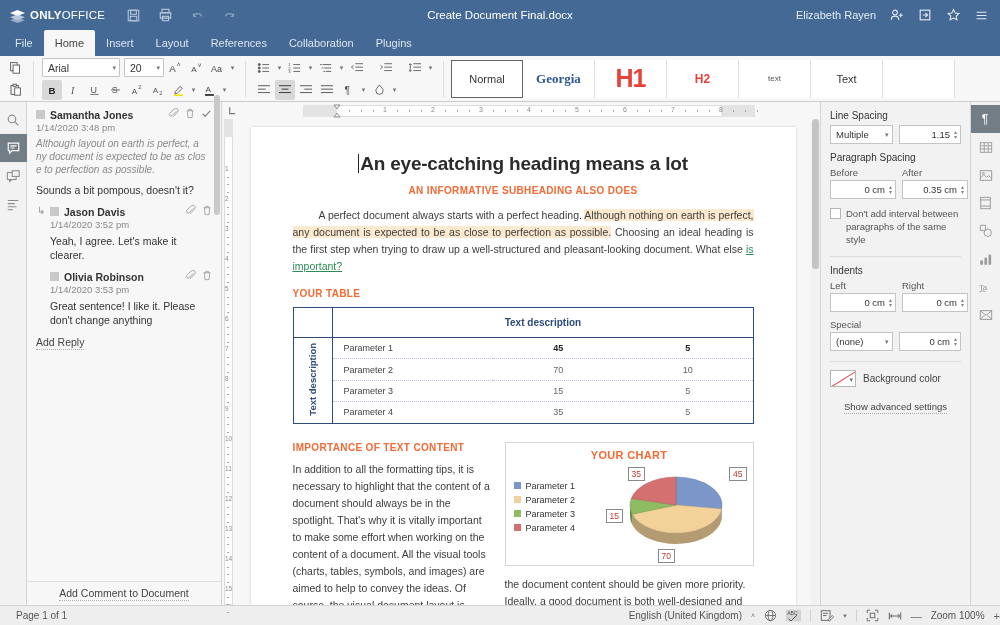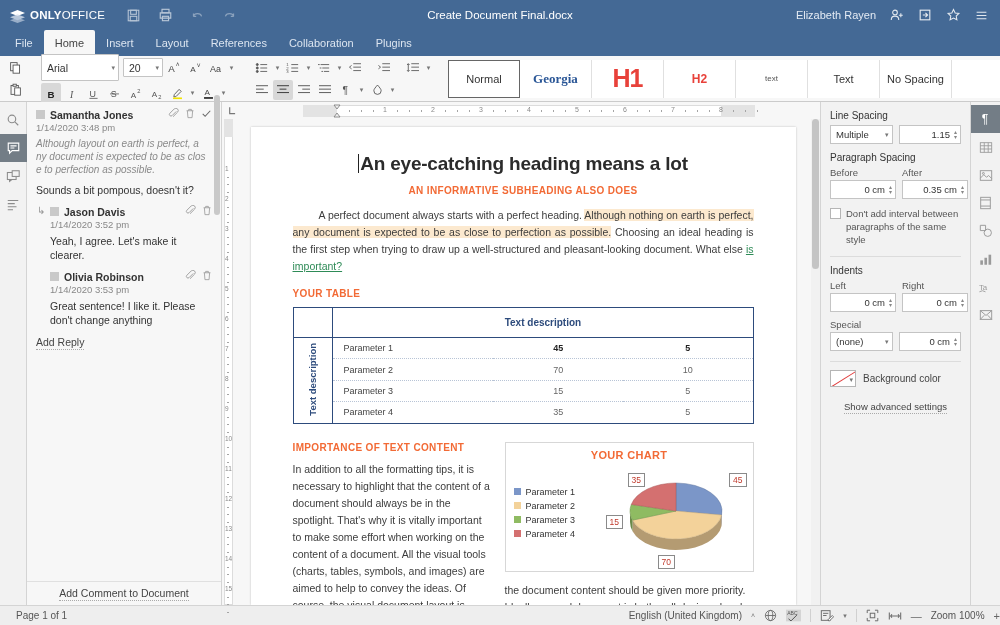--- a/index.html
+++ b/index.html
@@ -57,21 +57,21 @@
   .rcol { display: flex; flex-direction: column; justify-content: center; gap: 2px; }
   .rrow { display: flex; align-items: center; gap: 1px; }
   .btn {
     width: 20px; height: 20px; display: flex; align-items: center; justify-content: center;
     border-radius: 2px; color: #444; font-size: 11px;
   }
   .btn.on { background: #d8d8d8; }
   .caret { font-size: 7px; color: #777; width: 9px; text-align: center; }
 
   .fontname {
-    width: 78px; height: 27px; border: 1px solid #c4c4c4; background: #fff;
+    width: 78px; height: 19px; border: 1px solid #c4c4c4; background: #fff;
     font-size: 10.5px; color: #333; display: flex; align-items: center;
     padding: 0 3px 0 5px; border-radius: 1px;
   }
   .fontsize {
     width: 40px; height: 19px; border: 1px solid #c4c4c4; background: #fff;
     font-size: 10.5px; color: #333; display: flex; align-items: center;
     padding: 0 3px 0 5px; border-radius: 1px; margin-left: 3px;
   }
   .fld-caret { margin-left: auto; font-size: 7px; color: #777; }
 
@@ -223,21 +223,21 @@
   .two-col { display: flex; gap: 12px; margin-top: 18px; }
   .col-l { width: 200px; flex: 0 0 200px; }
   .col-r { flex: 1 1 auto; }
   .sec-title {
     font-size: 10px; font-weight: bold; color: #f26a35; letter-spacing: .35px; margin-bottom: 8px;
   }
   .col-text { font-size: 10.5px; color: #3c3c3c; line-height: 17px; }
   .chartbox { border: 1px solid #d7d7d7; padding: 6px 8px 8px 8px; background: #fff; }
   .chart-title {
     text-align: center; font-size: 11px; font-weight: bold; color: #f26a35;
-    letter-spacing: .3px; margin-bottom: 6px;
+    letter-spacing: .3px; margin-bottom: 0;
   }
   .chart-body { display: flex; align-items: center; height: 96px; }
   .legend { width: 92px; flex: 0 0 92px; }
   .leg-item { display: flex; align-items: center; gap: 5px; margin-bottom: 4px; }
   .leg-sw { width: 7px; height: 7px; flex: 0 0 7px; }
   .leg-lbl { font-size: 9px; color: #333; }
   .pie-zone { flex: 1 1 auto; position: relative; height: 96px; }
   .dlabel {
     position: absolute; font-size: 8.5px; color: #c0392b; background: #fff;
     border: 1px solid #8a8a8a; padding: 0px 3px; line-height: 12px;
@@ -586,23 +586,20 @@
           <span class="s-h1">H1</span>
         </div>
       <div class="style-cell">
           <span class="s-h2">H2</span>
         </div>
       <div class="style-cell">
           <span class="s-text-sm">text</span>
         </div>
       <div class="style-cell">
           <span class="s-text">Text</span>
-        </div>
-      <div class="style-cell">
-          <span class="s-nospace">No Spacing</span>
         </div>
       <div class="style-cell">
           <span class="s-normal"></span>
         </div>
 
     </div>
   </div>
 
   <div class="main">
 

